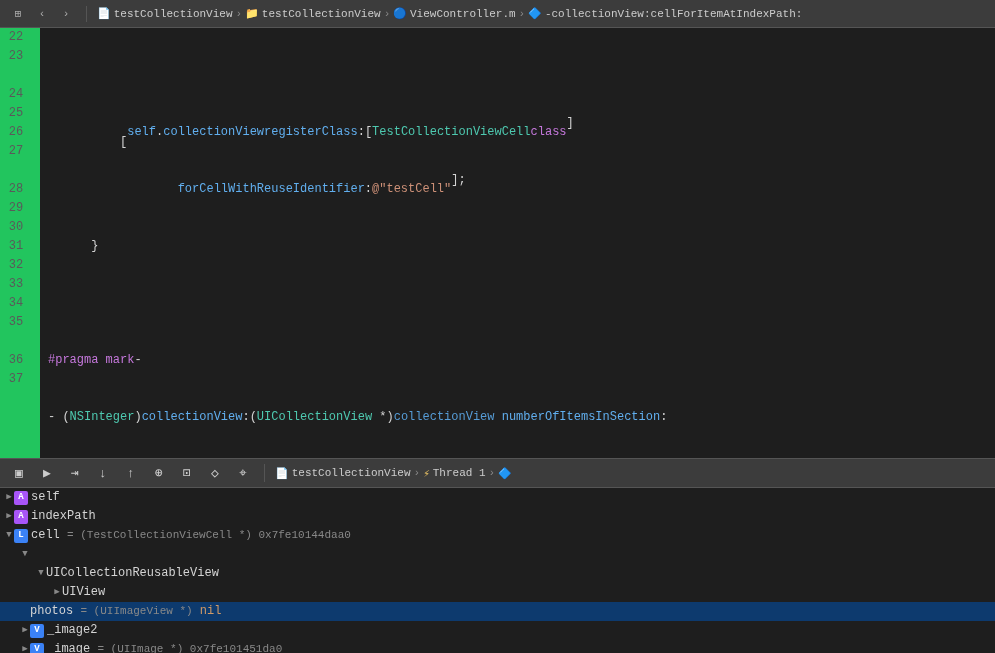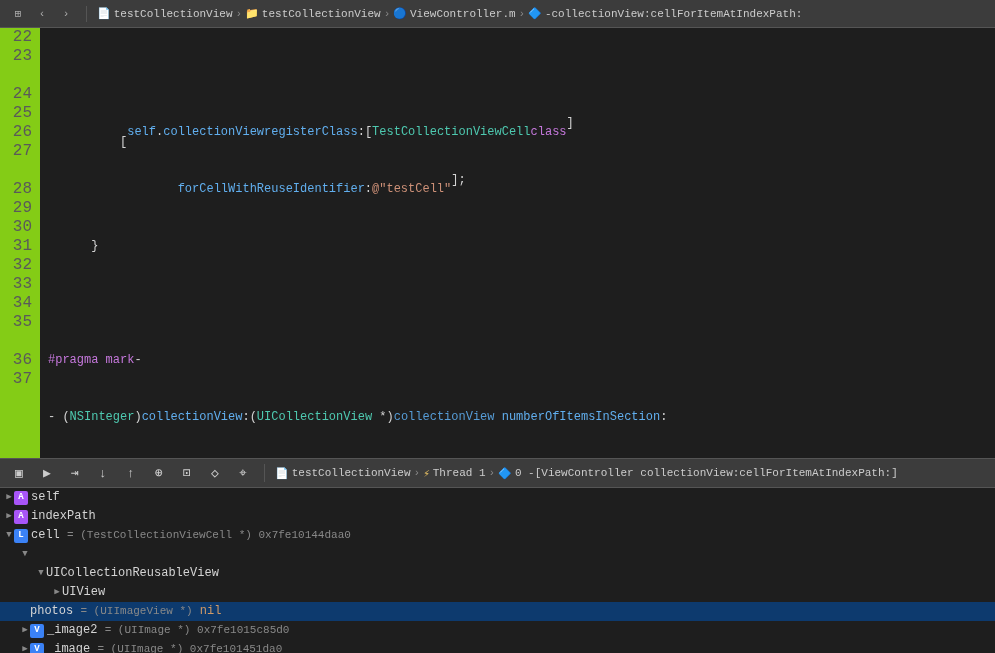--- a/index.html
+++ b/index.html
@@ -54,27 +54,27 @@
     }
 
     
     .editor-area {
       background: #1e1e1e;
       height: 430px;
       overflow: hidden;
       display: flex;
     }
     .line-numbers {
-      background: #84cc16;
+      background: #22c55e;
       width: 40px;
       padding-top: 0;
-      text-align: right;
+      text-align: center;
       padding-right: 8px;
       color: #5a5a5a;
-      font-size: 16px;
+      font-size: 12px;
       line-height: 19px;
       user-select: none;
       flex-shrink: 0;
     }
     .code-content {
       flex: 1;
       padding: 0 8px;
       line-height: 19px;
       overflow: hidden;
       white-space: pre;
@@ -271,21 +271,20 @@
   <div class="debug-btn">⌖</div>
   <div style="width:1px;height:18px;background:#555;margin:0 4px"></div>
   <div class="debug-breadcrumb">
     <span>📄</span>
     <span>testCollectionView</span>
     <span style="color:#888">›</span>
     <span style="color:#e8c063">⚡</span>
     <span>Thread 1</span>
     <span style="color:#888">›</span>
     <span>🔷</span>
-    <span>0 -[ViewController collectionView:cellForItemAtIndexPath:]</span>
   </div>
 </div>
 
 <div class="variables-panel">
 
   <div class="var-row">
     <span class="tree-caret">▶</span>
     <span class="var-icon var-icon-a">
         <span class="var-icon-text">A</span>
       </span>
@@ -329,21 +328,20 @@
     <span class="var-type">= (UIImageView *)</span>&nbsp;
     <span class="var-nil">nil</span>
   </div>
 
   <div class="var-row var-indent-1">
     <span class="tree-caret">▶</span>
     <span class="var-icon var-icon-v">
         <span class="var-icon-text">V</span>
       </span>
     <span class="var-name">_image2</span>&nbsp;
-    <span class="var-type">= (UIImage *) 0x7fe1015c85d0</span>
   </div>
 
   <div class="var-row var-indent-1">
     <span class="tree-caret">▶</span>
     <span class="var-icon var-icon-v">
         <span class="var-icon-text">V</span>
       </span>
     <span class="var-name">_image</span>&nbsp;
     <span class="var-type">= (UIImage *) 0x7fe101451da0</span>
   </div>

